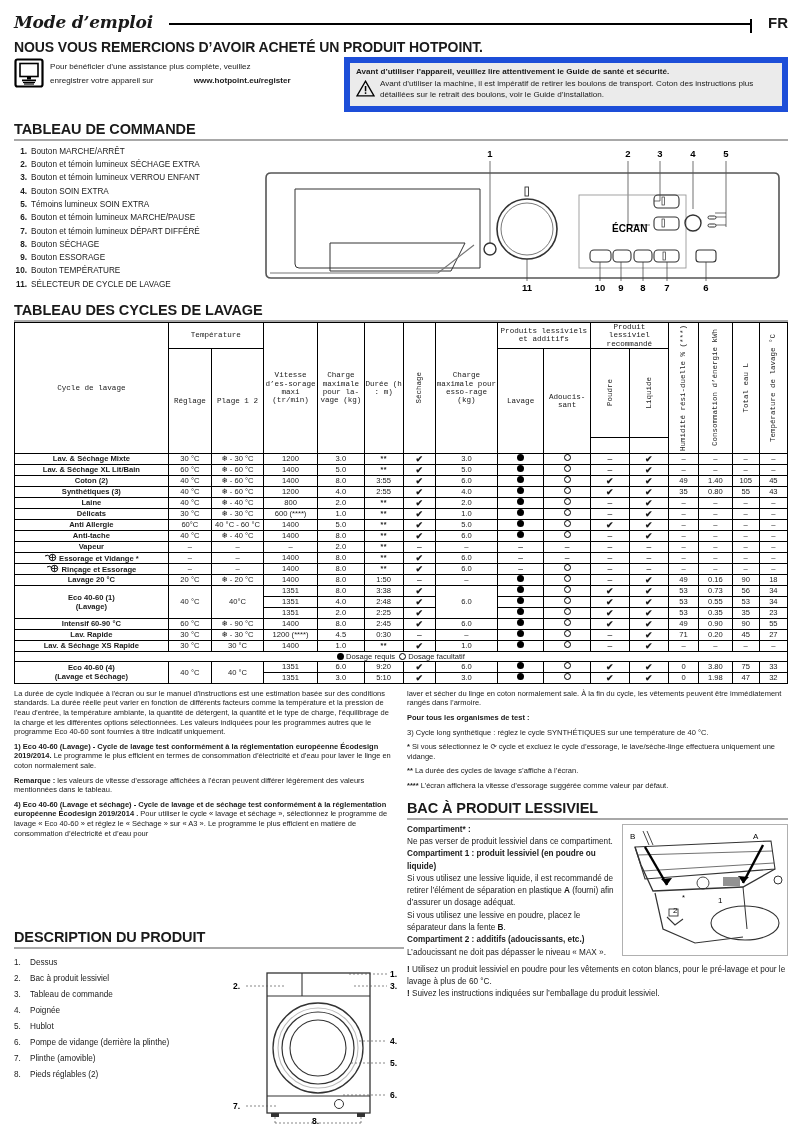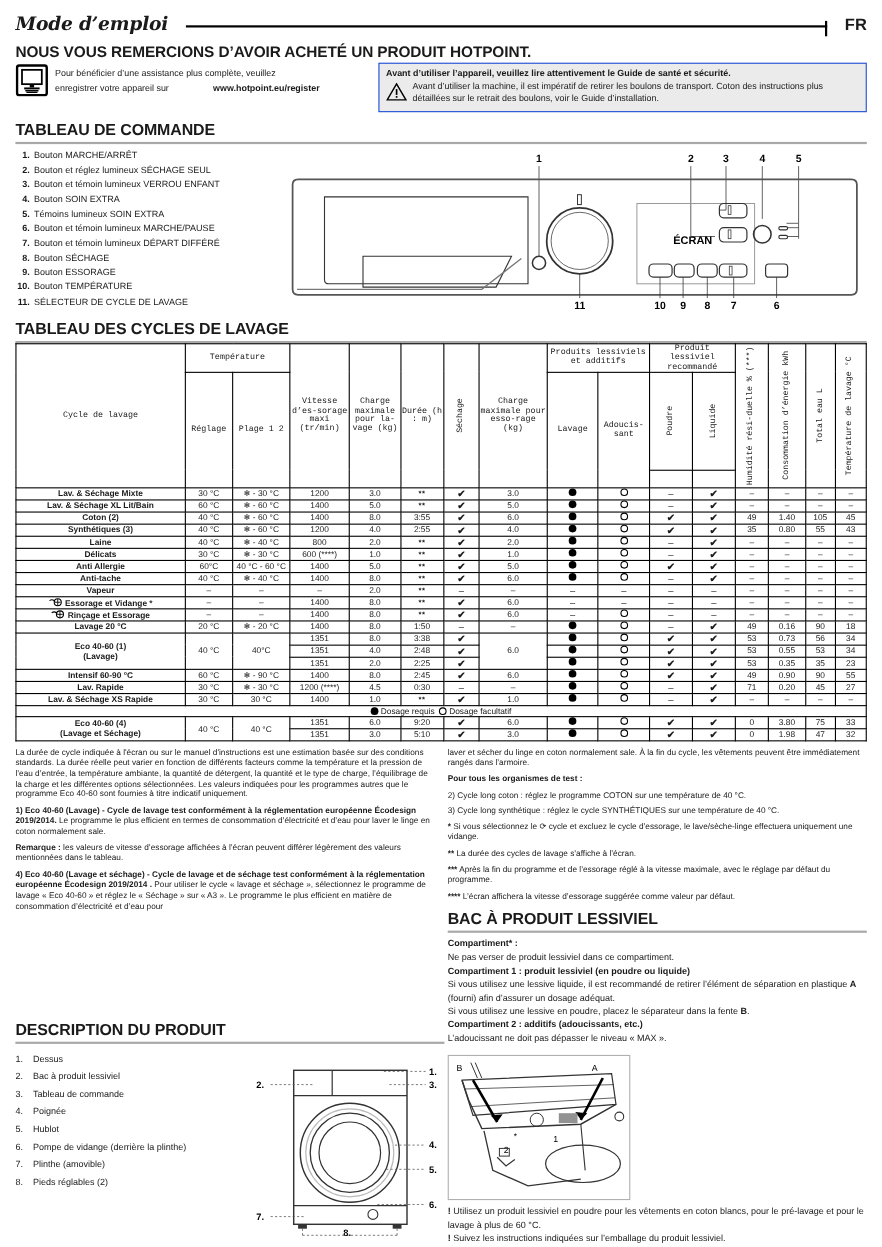--- a/index.html
+++ b/index.html
@@ -33,21 +33,21 @@
     font-weight: bold; font-size: 14px; letter-spacing: -0.1px;
     margin-top: 7px;
   }
   .intro-row { display: flex; gap: 0px; align-items: flex-start; margin-top: 2px; }
   .intro-left { width: 322px; display: flex; gap: 6px; align-items: center; }
   .monitor-icon { width: 30px; height: 30px; flex: 0 0 30px; margin-top: 1px; }
   .intro-text { font-size: 8.1px; line-height: 1.65; padding-top: 2px; }
   .intro-text b { font-weight: bold; padding-left: 38px; }
 
   .notice-box {
-    flex: 1; border: 1px solid #1d4ed8; background: #ebebeb;
+    flex: 1; border: 6px solid #1d4ed8; background: #ebebeb;
     padding: 4px 6px 5px 6px; margin-left: 8px;
   }
   .notice-title { font-weight: bold; font-size: 8.1px; margin-bottom: 3px; }
   .notice-body { display: flex; gap: 5px; align-items: flex-start; }
   .warn-icon { width: 19px; height: 17px; flex: 0 0 19px; margin-top: 1px;}
   .notice-text { font-size: 8.1px; line-height: 1.35; }
 
   
   h2.section {
     font-size: 14.5px; font-weight: bold; margin: 9px 0 0 0;
@@ -104,21 +104,21 @@
 
   
   .desc-wrap { display: flex; margin-top: 2px; }
   .desc-list { width: 215px; padding-top: 4px;}
   .desc-list li { font-size: 8.2px; line-height: 1.95; display: flex; gap: 5px; list-style: none;}
   .desc-list ol { margin:0; padding:0; }
   .desc-list li .num { min-width: 11px; }
   .desc-figure { flex: 1; position: relative; height: 175px; }
 
   
-  .det-body { display: flex; gap: 8px; margin-top: 4px; flex-direction: column; }
+  .det-body { display: flex; gap: 8px; margin-top: 4px; }
   .det-text { flex: 1; font-size: 8.2px; line-height: 1.5; }
   .det-text b { font-weight: bold; }
   .det-img { width: 166px; height: 132px; border: 1px solid #b0b0b0; position: relative; background:#fff;}
   .bang { font-weight: bold; }
   .det-warn { font-size: 8.2px; line-height: 1.5; margin-top: 5px; }
 </style>
 </head>
 <body>
 
 <div class="page">
@@ -169,21 +169,21 @@
 
   <div class="cp-wrap">
     <div class="cp-list">
       <ol id="cp-items">
           <li>
             <span class="num">1.</span>
             <span>Bouton MARCHE/ARRÊT</span>
           </li>
           <li>
             <span class="num">2.</span>
-            <span>Bouton et réglez lumineux SÉCHAGE SEUL</span>
+            <span>Bouton et témoin lumineux SÉCHAGE EXTRA</span>
           </li>
           <li>
             <span class="num">3.</span>
             <span>Bouton et témoin lumineux VERROU ENFANT</span>
           </li>
           <li>
             <span class="num">4.</span>
             <span>Bouton SOIN EXTRA</span>
           </li>
           <li>
@@ -726,25 +726,23 @@
           <div class="fn"><span>La durée de cycle indiquée à l'écran ou sur le manuel d'instructions est une estimation basée sur des conditions standards. La durée réelle peut varier en fonction de différents facteurs comme la température et la pression de l’eau d’entrée, la température ambiante, la quantité de détergent, la quantité et le type de charge, l’équilibrage de la charge et les différentes options sélectionnées. Les valeurs indiquées pour les programmes autres que le programme Eco 40-60 sont fournies à titre indicatif uniquement.</span></div>
           <div class="fn"><b>1) Eco 40-60 (Lavage) - Cycle de lavage test conformément à la réglementation européenne Écodesign 2019/2014.</b><span> Le programme le plus efficient en termes de consommation d’électricité et d’eau pour laver le linge en coton normalement sale.</span></div>
           <div class="fn"><b>Remarque :</b><span> les valeurs de vitesse d’essorage affichées à l’écran peuvent différer légèrement des valeurs mentionnées dans le tableau.</span></div>
           <div class="fn"><b>4) Eco 40-60 (Lavage et séchage) - Cycle de lavage et de séchage test conformément à la réglementation européenne Écodesign 2019/2014 .</b><span> Pour utiliser le cycle « lavage et séchage », sélectionnez le programme de lavage « Eco 40-60 » et réglez le « Séchage » sur « A3 ».  Le programme le plus efficient en matière de consommation d’électricité et d’eau pour</span></div>
         </div>
       </div>
     <div class="col">
       <div id="fn-right">
           <div class="fn"><span>laver et sécher du linge en coton normalement sale. À la fin du cycle, les vêtements peuvent être immédiatement rangés dans l’armoire.</span></div>
           <div class="fn"><b>Pour tous les organismes de test :</b></div>
-          <div class="fn"><span>2)  Cycle long coton : réglez le programme COTON sur une température de 40 °C.</span></div>
           <div class="fn"><span>3)  Cycle long synthétique : réglez le cycle SYNTHÉTIQUES sur une température de 40 °C.</span></div>
           <div class="fn"><span class="fn-sup">*</span><span> Si vous sélectionnez le ⟳ cycle et excluez le cycle d’essorage, le lave/sèche-linge effectuera uniquement une vidange.</span></div>
           <div class="fn"><span class="fn-sup">**</span><span> La durée des cycles de lavage s’affiche à l’écran.</span></div>
-          <div class="fn"><span class="fn-sup">***</span><span> Après la fin du programme et de l’essorage réglé à la vitesse maximale, avec le réglage par défaut du programme.</span></div>
           <div class="fn"><span class="fn-sup">****</span><span> L’écran affichera la vitesse d’essorage suggérée comme valeur par défaut.</span></div>
         </div>
 
       <h2 class="section">BAC À PRODUIT LESSIVIEL</h2>
       <div class="section-rule"></div>
 
       <div class="det-body">
         <div class="det-text">
           <b>Compartiment* :</b><br>
           <span>Ne pas verser de produit lessiviel dans ce compartiment.</span><br>

